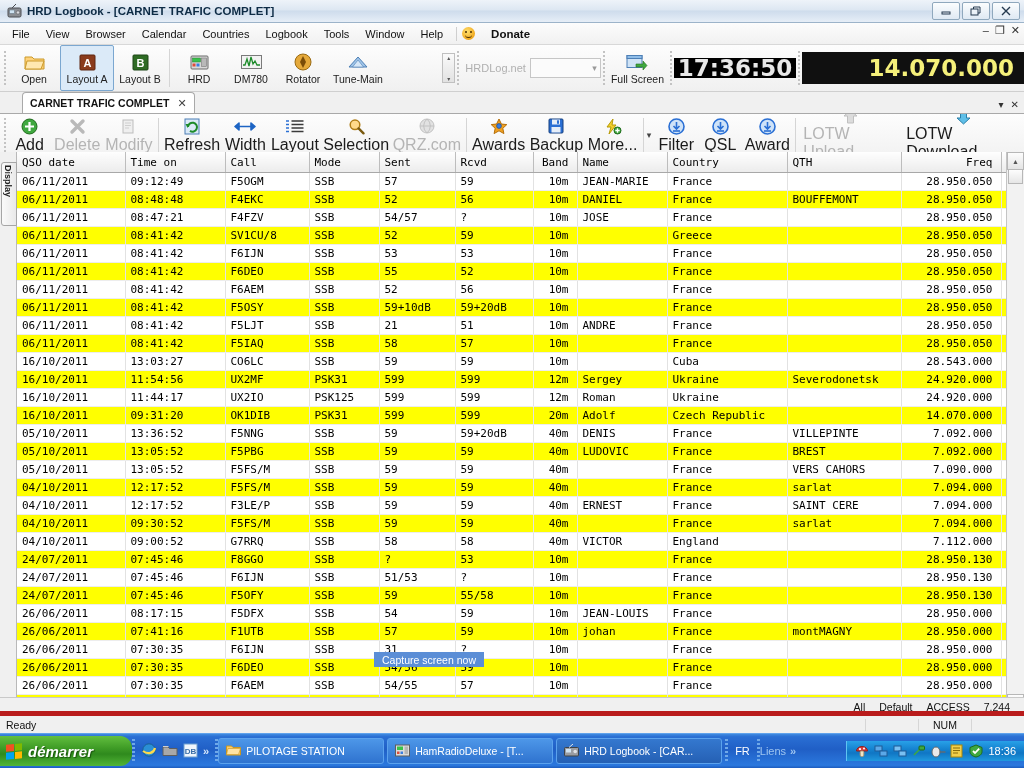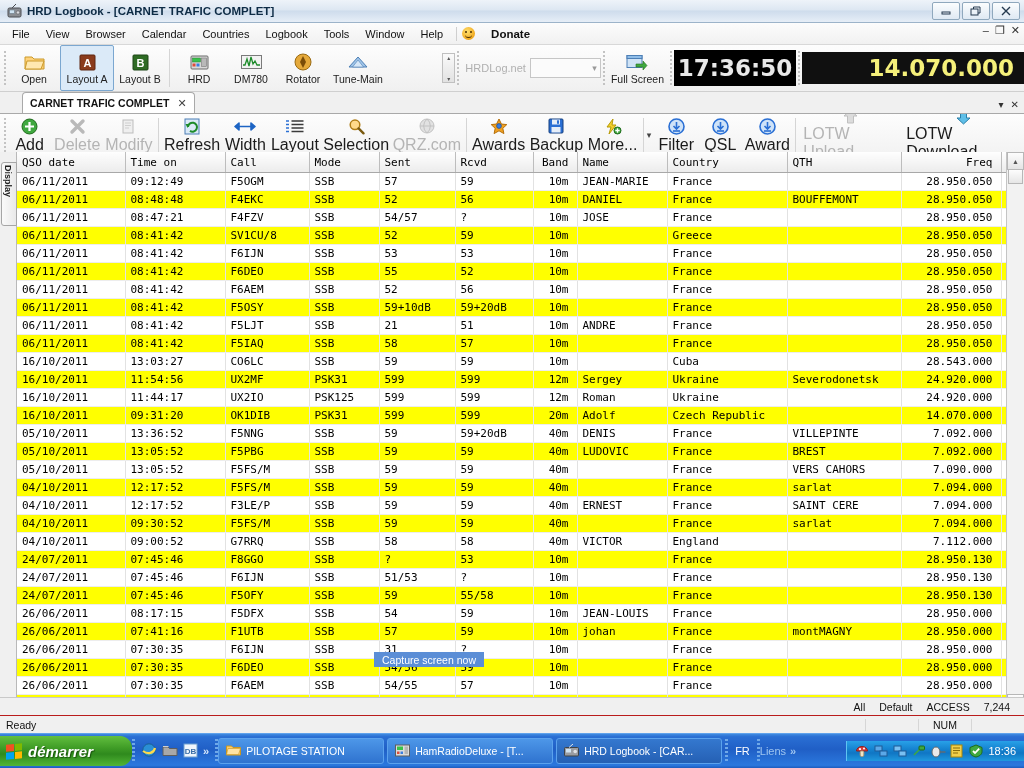--- a/index.html
+++ b/index.html
@@ -64,21 +64,21 @@
   .tsep{width:1px;margin:4px 3px;background:#d5d5d5;}
   .combo{
     width:66px;height:18px;border:1px solid #c6c6c6;background:#fbfbfb;align-self:center;
     display:flex;align-items:center;justify-content:flex-end;padding-right:3px;color:#9a9a9a;font-size:9px;
   }
   .hrdlognet{align-self:center;color:#b0b0b0;font-size:11px;padding:0 4px;}
   .spinner{width:11px;height:28px;align-self:center;border:1px solid #c0c0c0;background:linear-gradient(to bottom,#fafafa,#e2e2e2);display:flex;flex-direction:column;justify-content:space-between;align-items:center;font-size:6px;color:#555;}
   .clockbox{
     background:#000;color:#e8e8e8;font-family:"DejaVu Sans",sans-serif;font-weight:bold;
     font-size:23px;letter-spacing:0px;display:flex;align-items:center;justify-content:center;
-    width:122px;height:36px;align-self:center;
+    width:122px;height:20px;align-self:center;
   }
   .freqbox{
     background:#101010;color:#f5f07a;font-family:"DejaVu Sans",sans-serif;font-weight:bold;
     font-size:23px;display:flex;align-items:center;justify-content:flex-end;
     width:212px;height:32px;align-self:center;padding-right:10px;
   }
   
   .tabstrip{
     height:21px;background:#f0f0f0;border-bottom:1px solid #a9a9a9;
     display:flex;align-items:flex-end;padding-left:22px;position:relative;
@@ -140,21 +140,21 @@
   }
   
   .gridstatus{
     position:absolute;left:0;right:0;bottom:34px;height:18px;
     background:#f0f0f0;border-top:1px solid #c9c9c9;
     display:flex;align-items:center;justify-content:flex-end;
     font-size:10.5px;color:#111;padding-right:14px;gap:14px;
   }
   .ready-row{
     position:absolute;left:0;right:0;bottom:34px;height:18px;
-    background:#f0f0f0;border-top:1px solid #b91c1c;
+    background:#f0f0f0;border-top:5px solid #b91c1c;
     display:flex;align-items:center;font-size:10.5px;color:#111;padding-left:6px;
   }
   .ready-cells{margin-left:auto;display:flex;}
   .ready-cells i{font-style:normal;display:block;width:52px;text-align:center;border-left:1px solid #d6d6d6;}
   
   .taskbar{
     position:absolute;left:0;right:0;bottom:0;height:34px;
     background:linear-gradient(to bottom,#3f8ae0 0%,#2a6fd4 8%,#205fc6 45%,#2b78de 92%,#1d5bbd 100%);
     border-top:1px solid #5fa2ec;display:flex;align-items:center;
   }

